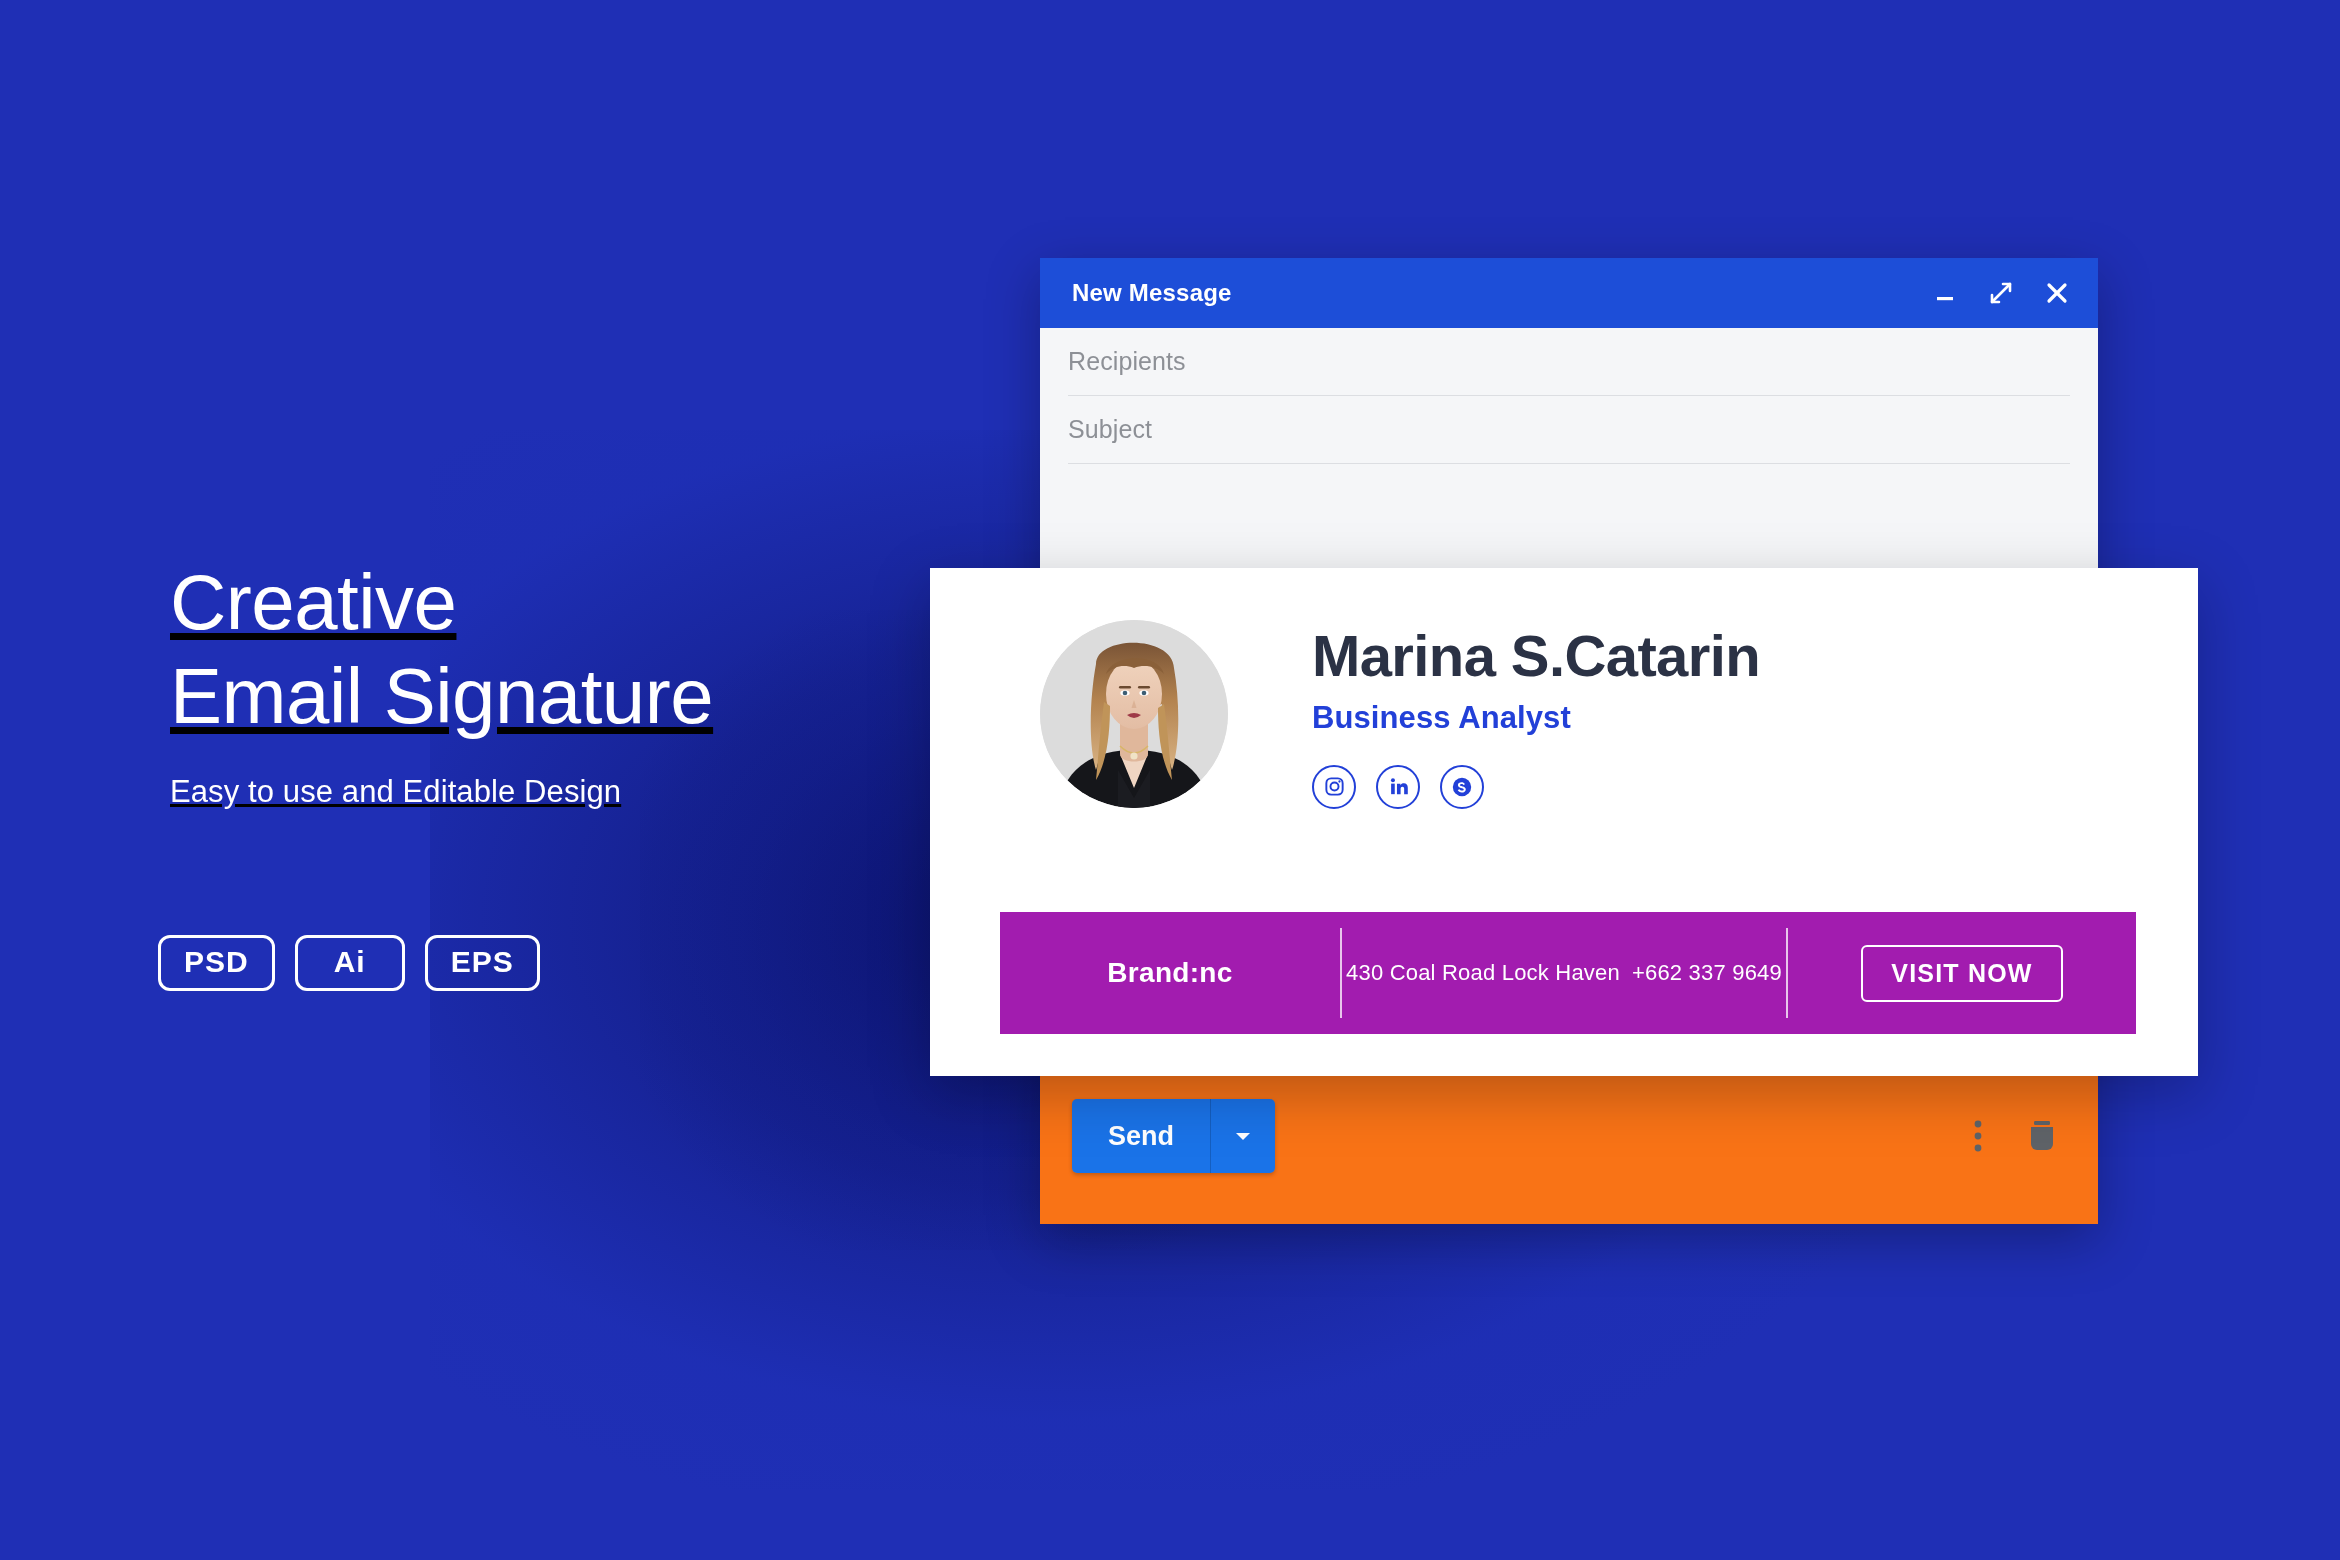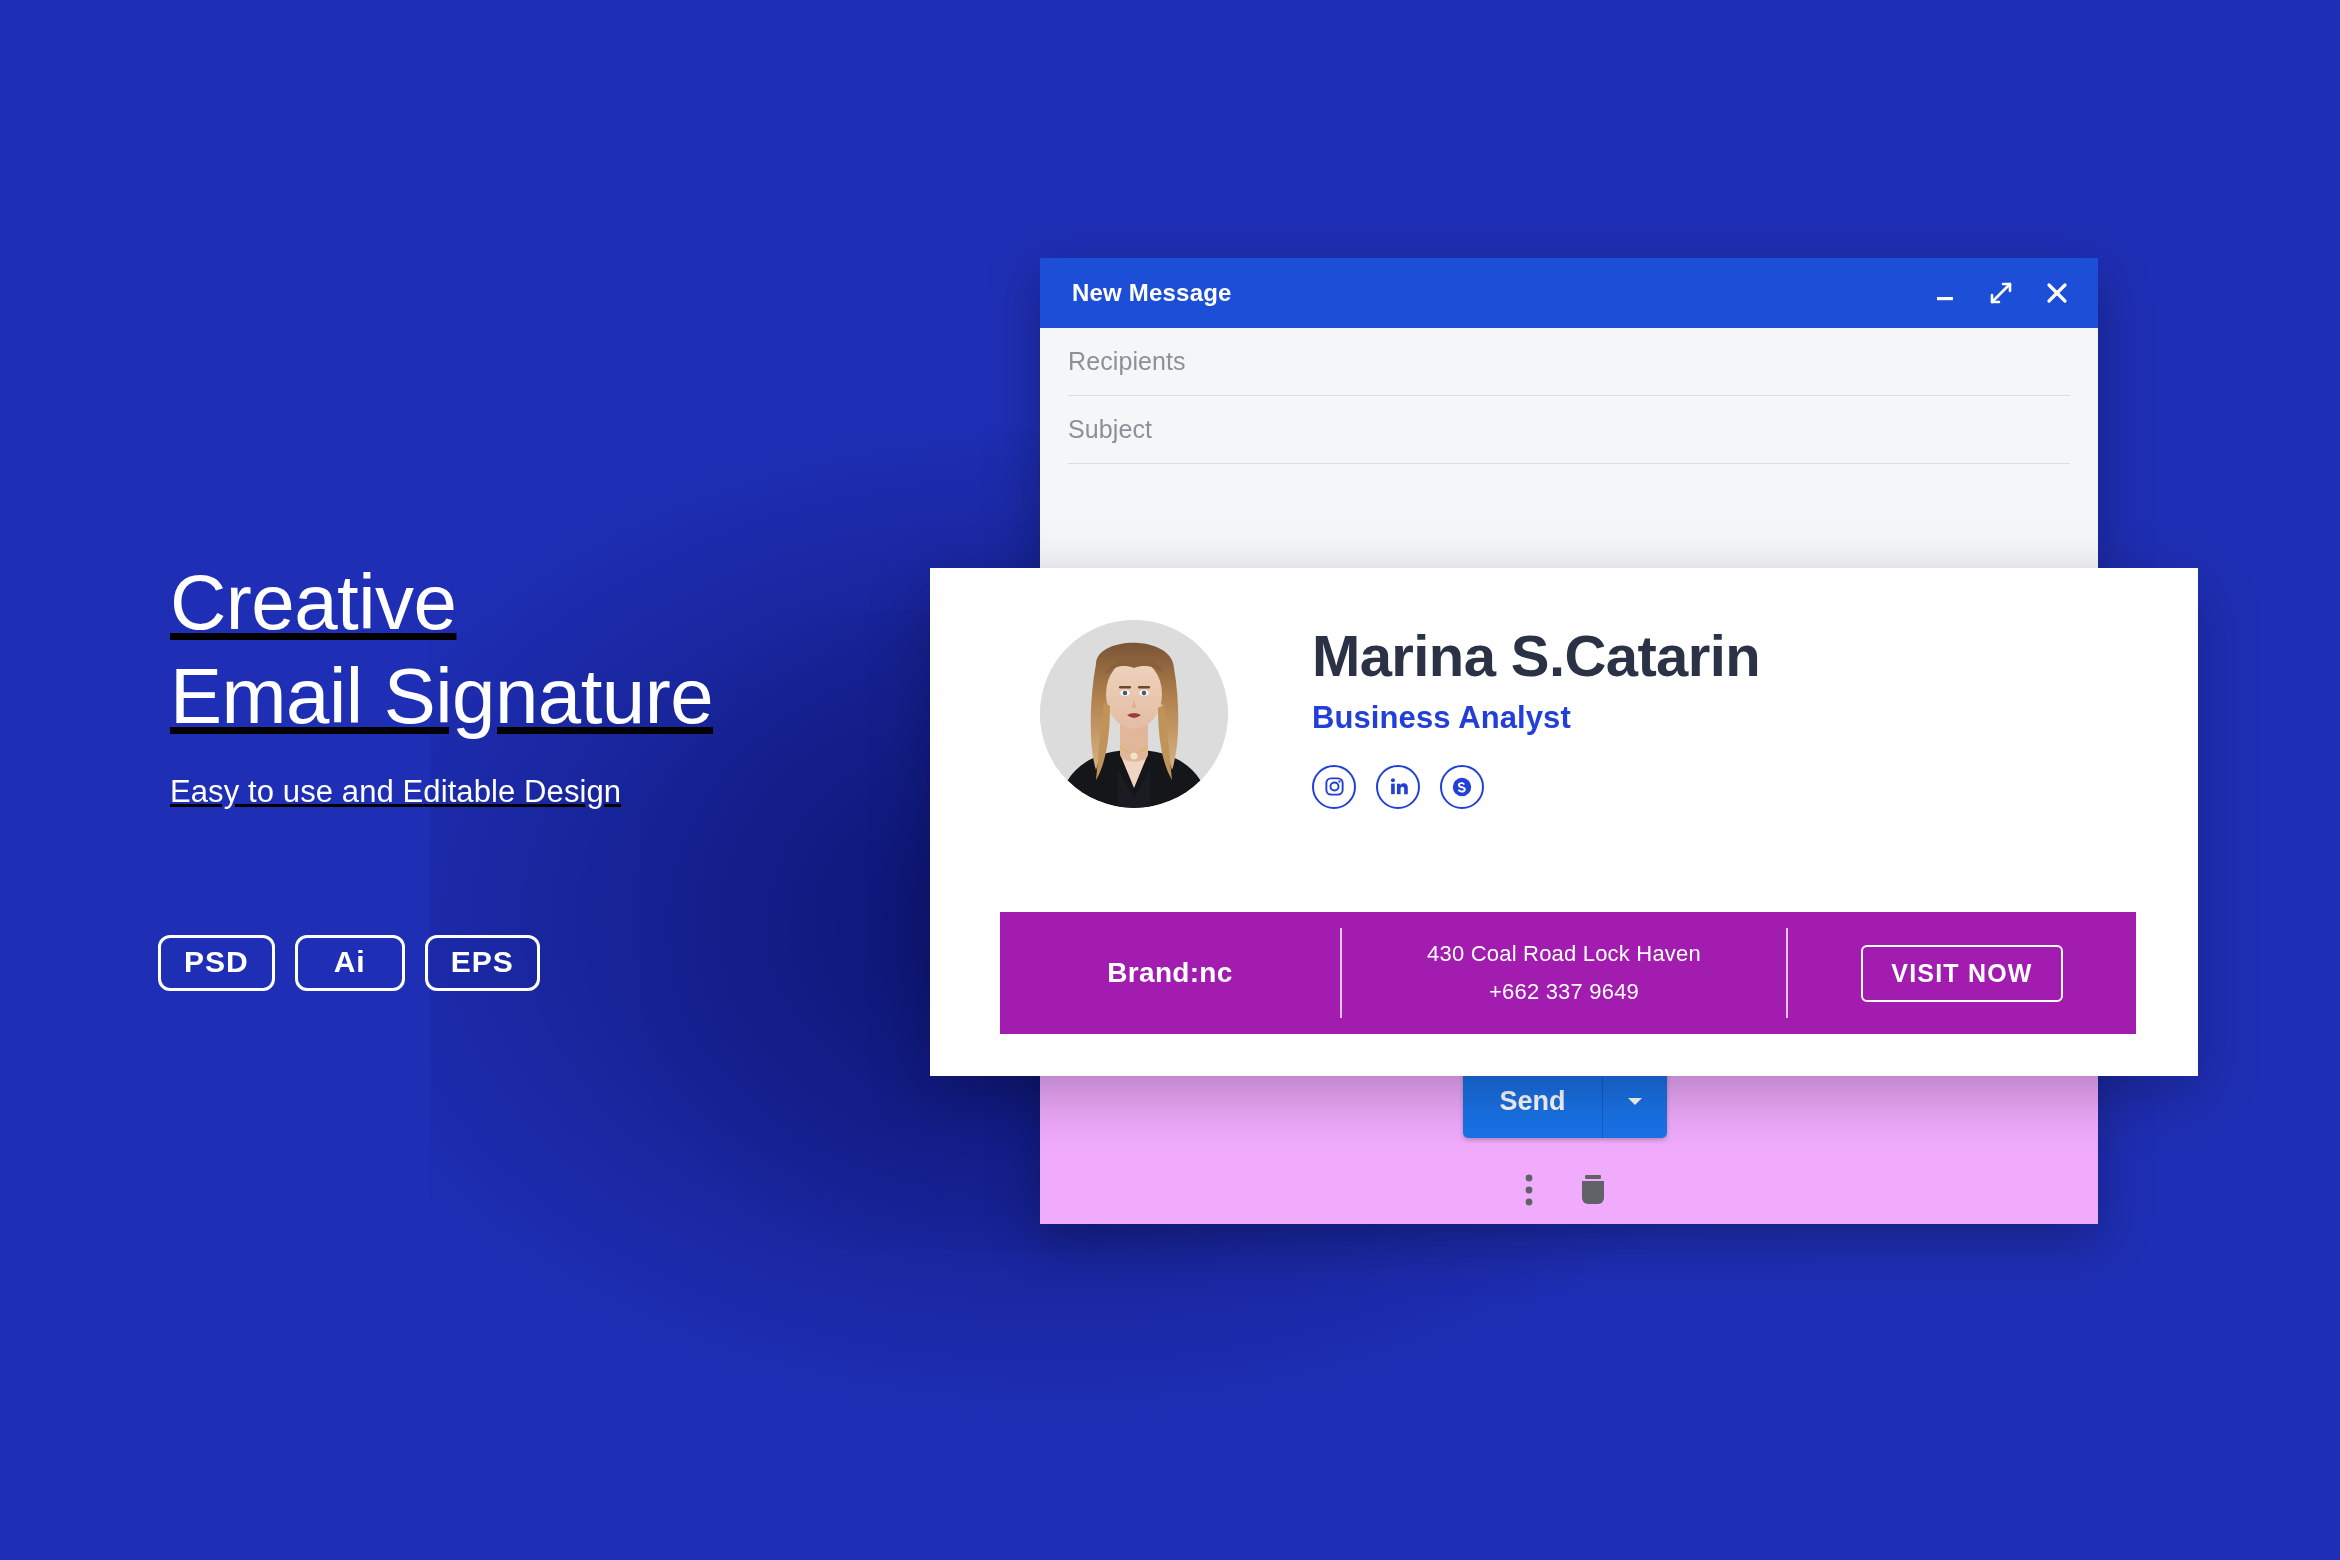--- a/index.html
+++ b/index.html
@@ -145,27 +145,26 @@
   .compose-body {
     height: 560px;
     background: #f5f6f8;
   }
   .compose-footer {
     position: absolute;
     left: 0;
     bottom: 0;
     width: 100%;
     height: 160px;
-    background: #f0abfc;
+    background: #f97316;
     display: flex;
     align-items: center;
     justify-content: space-between;
     padding: 0 40px 16px 32px;
     box-sizing: border-box;
-    flex-direction: column;
   }
   .send-group {
     display: flex;
     align-items: stretch;
     height: 74px;
     border-radius: 5px;
     overflow: hidden;
     box-shadow: 0 2px 4px rgba(0,0,0,0.22);
   }
   .send-btn {
@@ -281,21 +280,21 @@
   }
   .cb-divider {
     width: 2px;
     background: rgba(255,255,255,0.75);
     margin: 16px 0;
     flex: 0 0 2px;
   }
   .cb-contact {
     flex: 1;
     display: flex;
-    flex-direction: column;
+    flex-direction: row;
     align-items: center;
     justify-content: center;
     gap: 12px;
   }
   .cb-line {
     color: #ffffff;
     font-size: 22px;
     letter-spacing: 0.2px;
   }
   .cb-cta-wrap {

